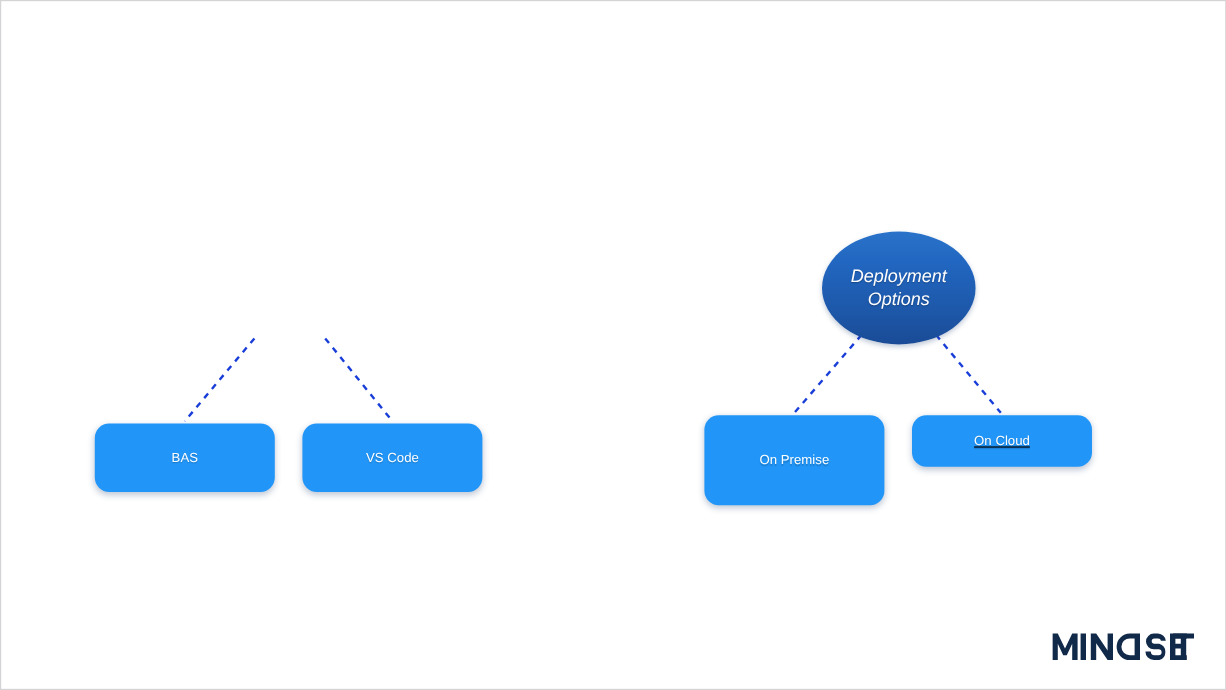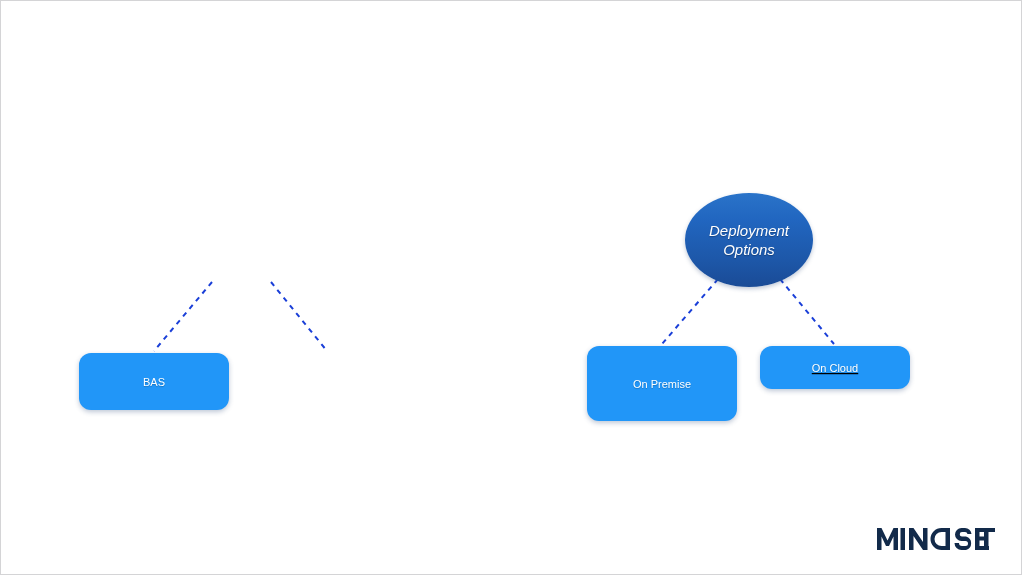--- a/index.html
+++ b/index.html
@@ -133,20 +133,23 @@
         <line x1="270" y1="281" x2="326" y2="350" stroke="#1a3fd8" stroke-width="2" stroke-dasharray="5 5" stroke-linecap="butt"></line>
         <line x1="717" y1="278" x2="661" y2="343" stroke="#1a3fd8" stroke-width="2" stroke-dasharray="5 5" stroke-linecap="butt"></line>
         <line x1="779" y1="278" x2="833" y2="343" stroke="#1a3fd8" stroke-width="2" stroke-dasharray="5 5" stroke-linecap="butt"></line>
       </svg>
 
 
     <div class="rect-node" style="left:78px; top:352px; width:150px; height:57px;">
       <span class="rect-label">BAS</span>
     </div>
 
+    <div class="rect-node" style="left:251px; top:352px; width:150px; height:57px;">
+      <span class="rect-label">VS Code</span>
+    </div>
 
     <div class="ellipse-node" style="left:684px; top:192px; width:128px; height:94px;font-style:italic;">
       <span class="ellipse-label">Deployment
 Options</span>
     </div>
 
     <div class="rect-node" style="left:586px; top:345px; width:150px; height:75px;">
       <span class="rect-label">On Premise</span>
     </div>
 

